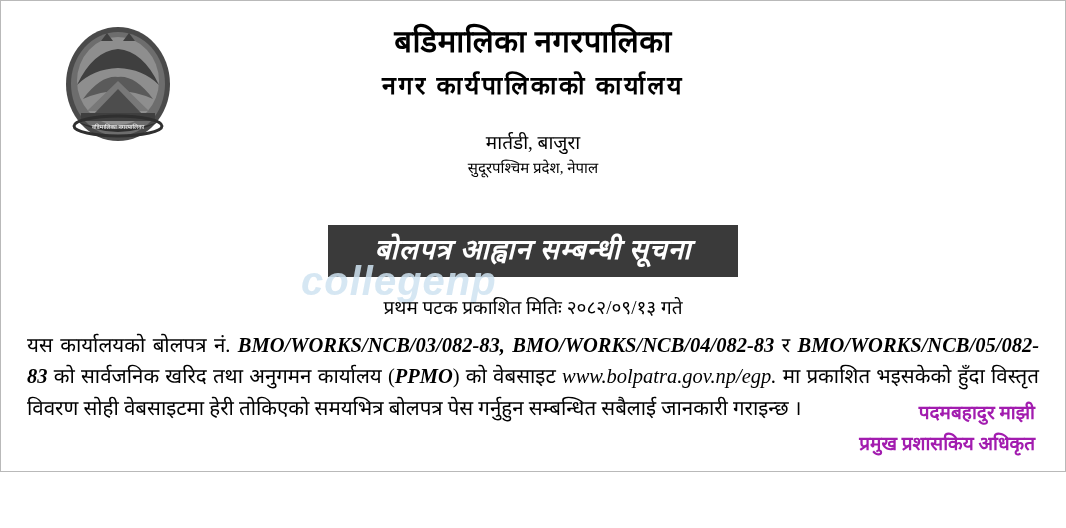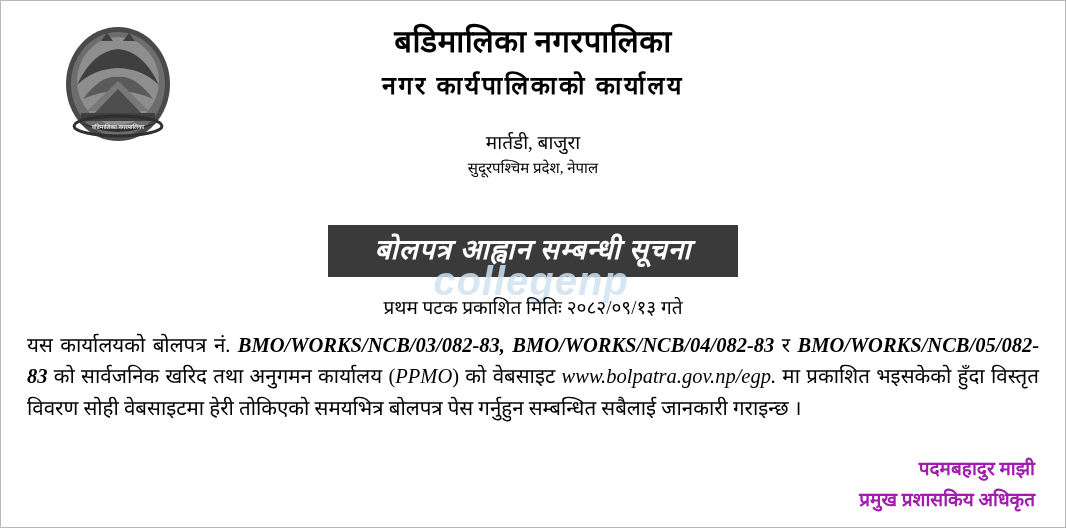--- a/index.html
+++ b/index.html
@@ -10,21 +10,21 @@
     width: 1066px;
     height: 528px;
     background: #ffffff;
     font-family: "Liberation Serif", "DejaVu Serif", serif;
     color: #111111;
     overflow: hidden;
   }
   .notice {
     position: relative;
     width: 1066px;
-    height: 528px;
+    height: 472px;
     box-sizing: border-box;
     border: 1px solid #b9b9b9;
     background: #ffffff;
     padding: 10px 26px 20px 26px;
   }
   
   .header {
     position: relative;
     height: 190px;
   }
@@ -81,21 +81,20 @@
     letter-spacing: 1px;
     padding: 9px 46px 11px 46px;
     line-height: 1.15;
   }
   
   .watermark {
     position: absolute;
     left: 300px;
     top: 258px;
     width: 460px;
-    text-align: center;
     font-size: 40px;
     font-weight: bold;
     font-style: italic;
     color: #cfe3f1;
     opacity: 0.85;
     pointer-events: none;
     letter-spacing: 1px;
     font-family: "Liberation Sans", sans-serif;
   }
   
@@ -118,21 +117,21 @@
   .body-text .bidno {
     font-style: italic;
     font-weight: bold;
   }
   .body-text .website {
     font-style: italic;
     font-weight: normal;
   }
   .body-text .ppmo {
     font-style: italic;
-    font-weight: normal;
+    font-weight: bold;
   }
   
   .signature {
     position: absolute;
     right: 30px;
     bottom: 12px;
     text-align: right;
     font-size: 19px;
     font-weight: bold;
     line-height: 1.6;

